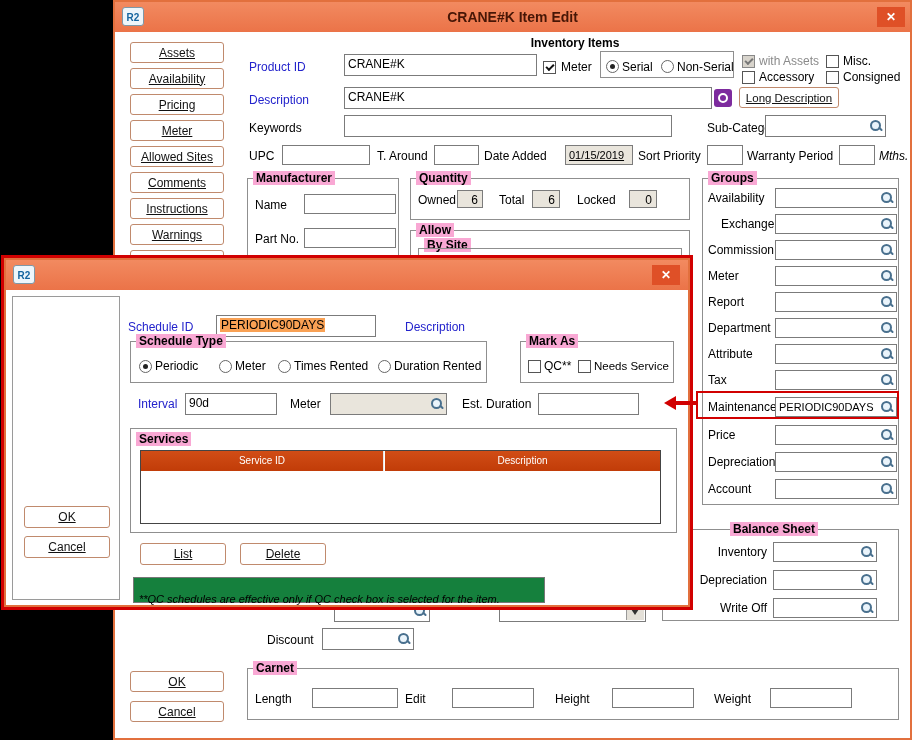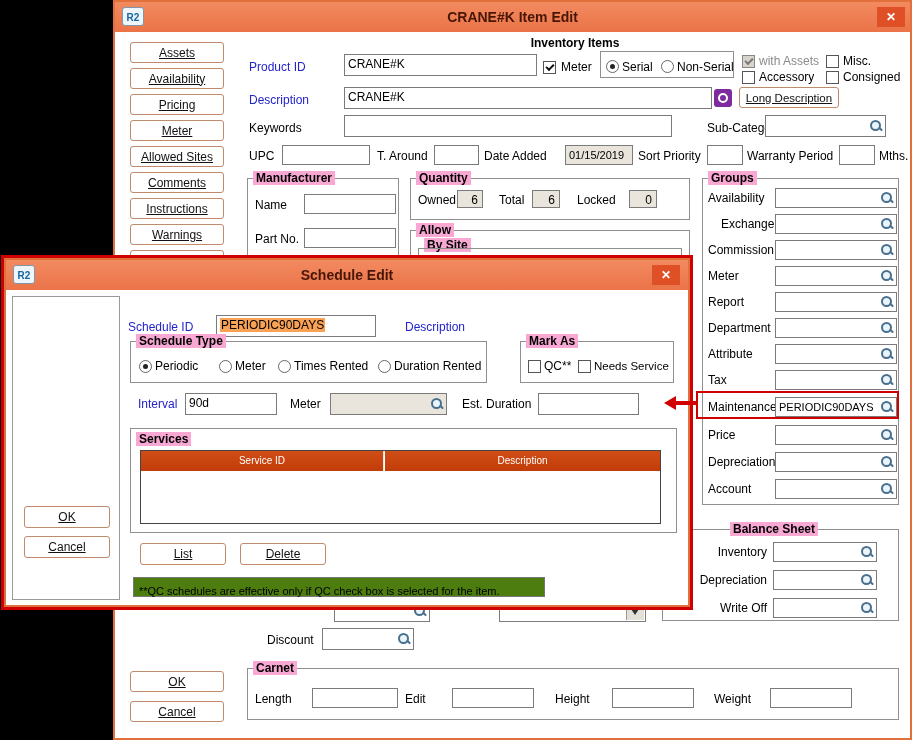--- a/index.html
+++ b/index.html
@@ -32,21 +32,21 @@
   .mag{position:absolute;right:1px;top:50%;margin-top:-8px;width:16px;height:16px;cursor:pointer;}
   .mag::before{content:"";position:absolute;left:2px;top:2px;width:7px;height:7px;border:2px solid #49708e;border-radius:50%;background:#eaf4fb;}
   .mag::after{content:"";position:absolute;left:10px;top:10px;width:5px;height:2px;background:#49708e;transform:rotate(45deg);border-radius:1px;}
   .dd{position:absolute;right:1px;top:1px;bottom:1px;width:17px;background:#e4e0d8;border-left:1px solid #999;cursor:pointer;}
   .dd::after{content:"";position:absolute;left:4px;top:7px;border:4px solid transparent;border-top:6px solid #333;}
   .desc-icon{position:absolute;width:18px;height:18px;background:#7d2b9e;border-radius:3px;cursor:pointer;}
   .desc-icon::after{content:"";position:absolute;left:4px;top:4px;width:6px;height:6px;border:2px solid #fff;border-radius:50%;}
   .hl{background:#f9a154;color:#000;padding:0 1px;}
   .svc-table{position:absolute;border:1px solid #444;background:#fff;box-sizing:border-box;}
   .svc-h{position:absolute;top:0;height:20px;background:linear-gradient(#d14d16,#c13c08);color:#fff;font-size:10px;text-align:center;line-height:20px;box-sizing:border-box;}
-  .note-box{position:absolute;border:1px solid #777;font-size:11px;line-height:18px;padding:4px 5px;white-space:nowrap;box-sizing:border-box;background:#4d7c0f;}
+  .note-box{position:absolute;border:1px solid #777;font-size:11px;line-height:18px;padding:12px 5px;white-space:nowrap;box-sizing:border-box;background:#15803d;font-style:italic;}
   .anno-line{position:absolute;background:#d10000;}
   .anno-head{position:absolute;width:0;height:0;border-top:7px solid transparent;border-bottom:7px solid transparent;border-right:12px solid #d10000;}
   .anno-rect{position:absolute;border:2px solid #d10000;box-sizing:border-box;}
   .panel{position:absolute;border:1px solid #9a9a9a;background:#fff;box-sizing:border-box;}
 </style>
 </head>
 <body>
 
 <div class="root">
 
@@ -123,26 +123,26 @@
     <div class="lbl" style="left:592px;top:119px;">Sub-Category</div>
     <div class="field" style="left:650px;top:113px;width:121px;height:22px;">
         <span class="mag"></span>
       </div>
 
     <div class="lbl" style="left:134px;top:147px;">UPC</div>
     <div class="field" style="left:167px;top:143px;width:88px;height:20px;"></div>
     <div class="lbl" style="left:262px;top:147px;">T. Around</div>
     <div class="field" style="left:319px;top:143px;width:45px;height:20px;"></div>
     <div class="lbl" style="left:369px;top:147px;">Date Added</div>
-    <div class="field gray" style="left:450px;top:143px;width:68px;height:20px;"><span class="sm">01/15/2019</span></div>
+    <div class="field gray" style="left:450px;top:143px;width:68px;height:20px;text-decoration:underline;"><span class="sm">01/15/2019</span></div>
     <div class="lbl" style="left:523px;top:147px;">Sort Priority</div>
     <div class="field" style="left:592px;top:143px;width:36px;height:20px;"></div>
     <div class="lbl" style="left:632px;top:147px;">Warranty Period</div>
     <div class="field" style="left:724px;top:143px;width:36px;height:20px;"></div>
-    <div class="lbl" style="left:764px;top:147px;">Mths.</div>
+    <div class="lbl" style="left:764px;top:147px;font-style:italic;">Mths.</div>
 
     <div class="group" style="left:132px;top:176px;width:152px;height:78px;"></div>
     <div class="glabel" style="left:138px;top:169px;">Manufacturer</div>
     <div class="lbl" style="left:140px;top:196px;">Name</div>
     <div class="field" style="left:189px;top:192px;width:92px;height:20px;"></div>
     <div class="lbl" style="left:140px;top:230px;">Part No.</div>
     <div class="field" style="left:189px;top:226px;width:92px;height:20px;"></div>
 
     <div class="group" style="left:295px;top:176px;width:280px;height:42px;"></div>
     <div class="glabel" style="left:301px;top:169px;">Quantity</div>
@@ -228,21 +228,20 @@
     <div class="field" style="left:337px;top:686px;width:82px;height:20px;"></div>
     <div class="lbl" style="left:440px;top:690px;">Height</div>
     <div class="field" style="left:497px;top:686px;width:82px;height:20px;"></div>
     <div class="lbl" style="left:599px;top:690px;">Weight</div>
     <div class="field" style="left:655px;top:686px;width:82px;height:20px;"></div>
   </div>
 
   <div class="win" style="left:4px;top:258px;width:686px;height:349px;z-index:100;box-shadow:0 0 0 3px #d10000;">
     <div class="titlebar">
       <div class="r2">R2</div>
-      <div class="wtitle">Schedule Edit</div>
       <div class="closebtn" style="right:8px;">✕</div>
     </div>
 
     <div class="panel" style="left:6px;top:36px;width:108px;height:304px;"></div>
     <div class="btn" style="left:18px;top:246px;width:86px;height:22px;">
         <span>OK</span>
       </div>
     <div class="btn" style="left:18px;top:276px;width:86px;height:22px;">
         <span>Cancel</span>
       </div>

